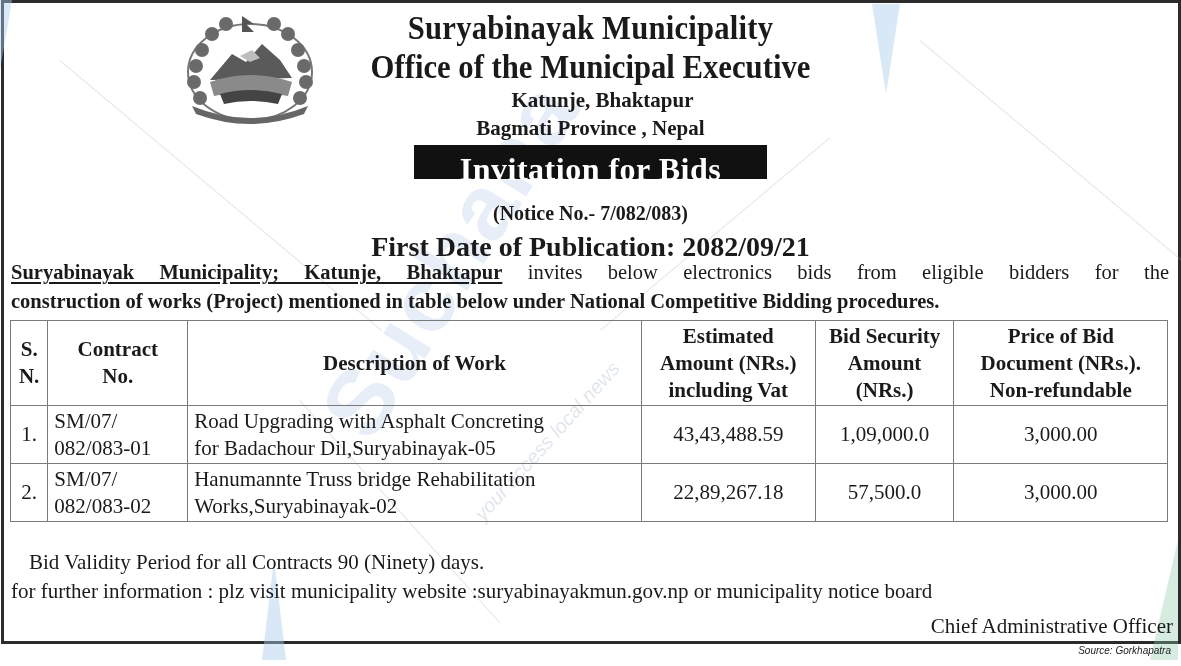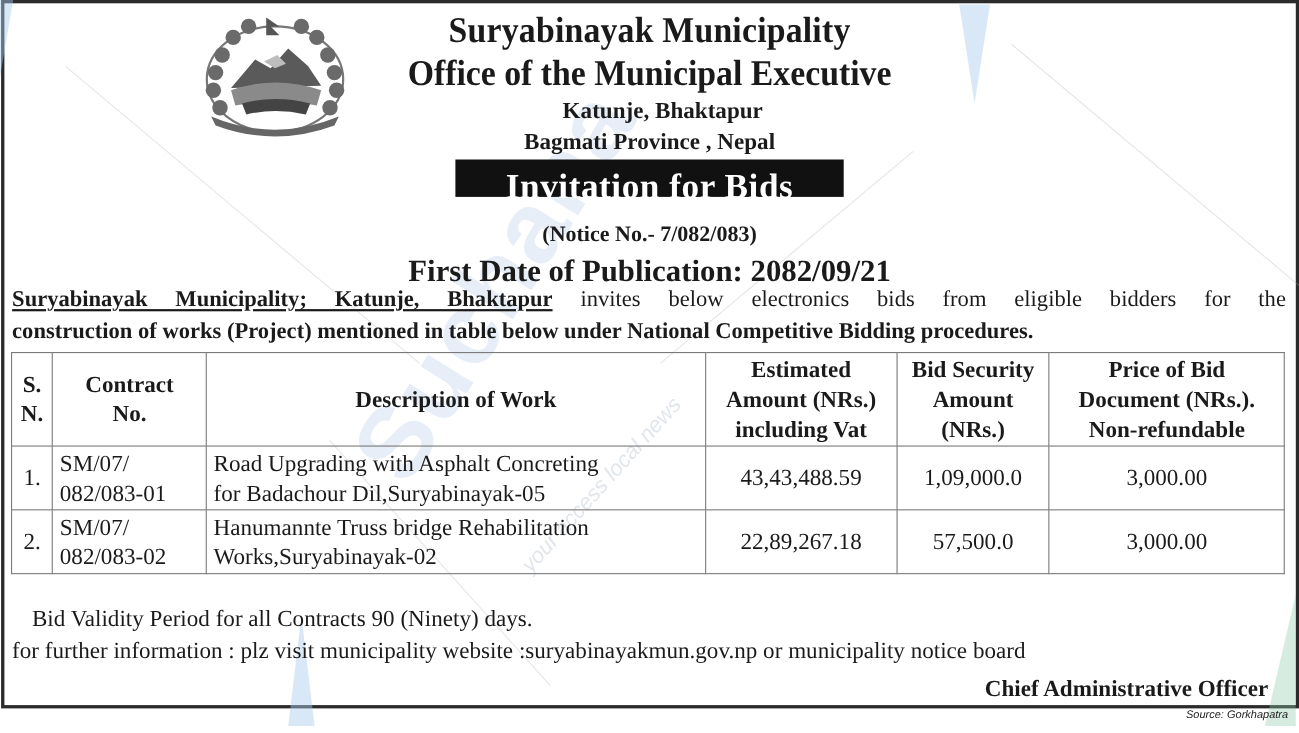--- a/index.html
+++ b/index.html
@@ -31,21 +31,21 @@
   table.bids { position:absolute; left:10px; top:320px; width:1158px; border-collapse:collapse; table-layout:fixed; font-size:21px; }
   table.bids th, table.bids td { border:1px solid #7a7a7a; padding:0 6px; vertical-align:middle; }
   table.bids th { font-weight:bold; text-align:center; line-height:27px; height:84px; }
   table.bids td { line-height:27px; height:57px; }
   td.c { text-align:center; }
   td.l { text-align:left; }
   .c-sn { width:35px; } .c-no { width:131px; } .c-desc { width:425px; } .c-est { width:163px; } .c-sec { width:130px; } .c-price { width:200px; }
 
   .foot1 { position:absolute; left:29px; top:550px; font-size:21px; }
   .foot2 { position:absolute; left:11px; top:579px; font-size:21px; white-space:nowrap; }
-  .signoff { position:absolute; right:28px; top:614px; font-size:21px; font-weight:bold; }
+  .signoff { position:absolute; right:8px; top:614px; font-size:21px; font-weight:normal; }
   .source { position:absolute; right:10px; top:645px; font-family:"Liberation Sans", sans-serif; font-style:italic; font-size:10px; color:#222; }
 </style>
 </head>
 <body>
 
 <div class="frame"></div>
 
 <div class="watermark" style="left:0;top:0;width:1181px;height:666px;">
   <div class="wm-shard shard1"></div>
   <div class="wm-shard shard2"></div>

